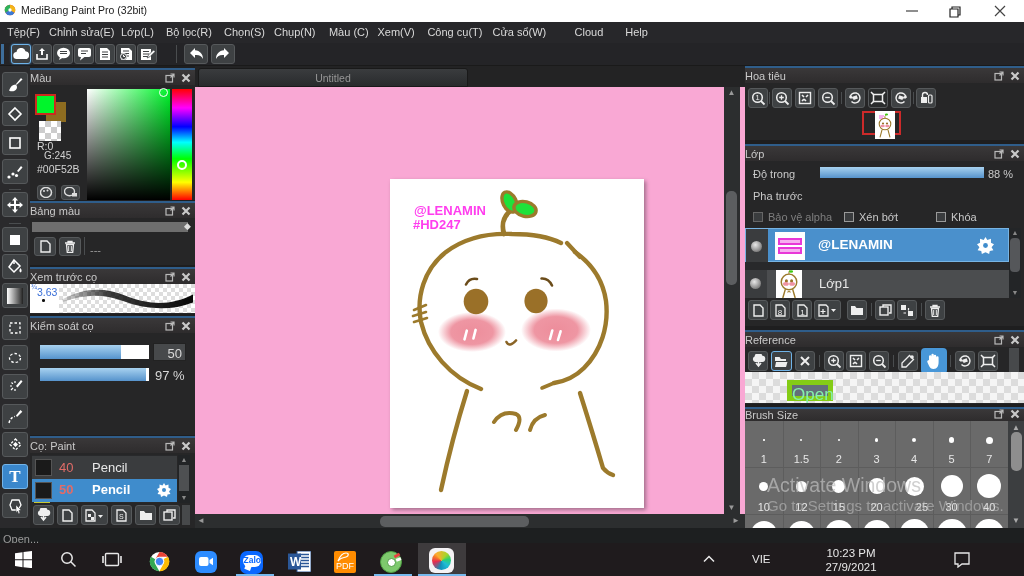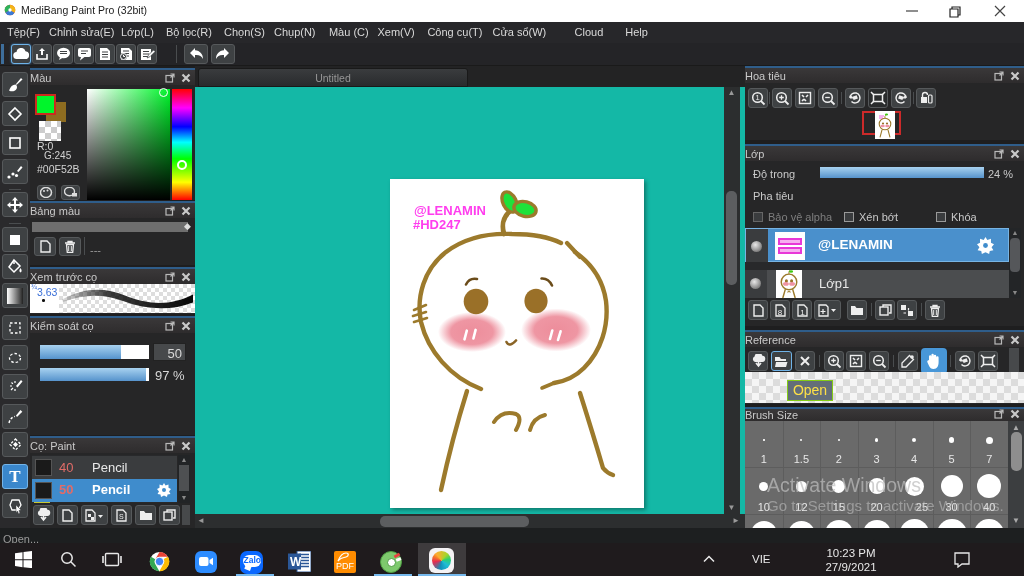--- a/index.html
+++ b/index.html
@@ -382,21 +382,21 @@
     <div class="btn" style="left:129px;top:69px;width:21px;height:20px">
         <svg width="13" height="12" viewBox="0 0 13 12">
           <rect x="1" y="3" width="8" height="8" fill="none" stroke="#eee" stroke-width="1.4"></rect>
           <path d="M4 3 v-2 h8 v8 h-2" fill="none" stroke="#eee" stroke-width="1.4"></path>
         </svg>
       </div>
     <div class="abs" style="left:152px;top:69px;width:8px;height:20px;background:#47494b"></div>
   </div>
 </div>
 
-<div class="abs" style="left:195px;top:66px;width:550px;height:462px;background:#14b8a6" id="canvasarea">
+<div class="abs" style="left:195px;top:66px;width:550px;height:462px;background:#f9a8d4" id="canvasarea">
   <div class="abs" style="left:0;top:0;width:550px;height:21px;background:#232324">
     <div class="abs" style="left:3px;top:2px;width:270px;height:19px;background:linear-gradient(#3a3c3e,#292b2d);border:1px solid #191919;border-radius:3px 3px 0 0;color:#969696;font-size:10.5px;text-align:center;line-height:18px">Untitled</div>
   </div>
 
   <div class="abs" style="left:195px;top:113px;width:254px;height:329px;background:#fff;box-shadow:2px 2px 4px rgba(0,0,0,.35)">
     <svg width="254" height="329" viewBox="0 0 254 329">
       <defs>
         <radialGradient id="blush">
             <stop offset="0" stop-color="#ed8d9b" stop-opacity="1"></stop>
             <stop offset=".62" stop-color="#ed8d9b" stop-opacity=".92"></stop>
@@ -554,22 +554,22 @@
         <svg style="left:0" width="10" height="10" viewBox="0 0 10 10">
           <rect x="1" y="2.5" width="6.5" height="6.5" fill="none" stroke="#b9b9b9" stroke-width="1.2"></rect>
           <path d="M5.5 1 h3.5 v3.5 M9 1 l-3.5 3.5" stroke="#b9b9b9" stroke-width="1.2" fill="none"></path>
         </svg>
         <svg style="left:16px" width="10" height="10" viewBox="0 0 10 10">
           <path d="M1.5 1.5 L8.5 8.5 M8.5 1.5 L1.5 8.5" stroke="#c9c9c9" stroke-width="2.2"></path>
         </svg>
       </div>
     <div class="abs" style="left:8px;top:24px;font-size:11px;color:#c9c9c9">Độ trong</div>
     <div class="abs" style="left:75px;top:23px;width:164px;height:11px;background:linear-gradient(#a8d2f0,#5693cc)"></div>
-    <div class="abs" style="left:243px;top:24px;font-size:11px;color:#c9c9c9">24 %</div>
-    <div class="abs" style="left:8px;top:46px;font-size:11px;color:#c9c9c9">Pha tiêu</div>
+    <div class="abs" style="left:243px;top:24px;font-size:11px;color:#c9c9c9">88 %</div>
+    <div class="abs" style="left:8px;top:46px;font-size:11px;color:#c9c9c9">Pha trước</div>
     <div class="abs" style="left:8px;top:68px;width:10px;height:10px;border:1px solid #666;background:#3a3c3e"></div>
     <div class="abs" style="left:23px;top:67px;font-size:11px;color:#7e7e7e">Bảo vệ alpha</div>
     <div class="abs" style="left:99px;top:68px;width:10px;height:10px;border:1px solid #999;background:#3a3c3e"></div>
     <div class="abs" style="left:114px;top:67px;font-size:11px;color:#c9c9c9">Xén bớt</div>
     <div class="abs" style="left:191px;top:68px;width:10px;height:10px;border:1px solid #999;background:#3a3c3e"></div>
     <div class="abs" style="left:206px;top:67px;font-size:11px;color:#c9c9c9">Khóa</div>
     <div class="abs" style="left:0;top:84px;width:264px;height:70px;background:#28292b">
       <div class="abs" style="left:0;top:0;width:264px;height:34px;background:#4a90cc;border:1px solid #77b4e4">
         <div class="abs" style="left:0;top:0;width:22px;height:33px;background:#3a3c3e"></div>
         <div class="abs" style="left:5px;top:12px;width:11px;height:11px;border-radius:50%;background:radial-gradient(circle at 40% 35%,#e8e8e8,#7a7a7a 75%)"></div>
@@ -734,21 +734,21 @@
         </svg>
       </div>
     <div class="btn" style="left:233px;top:21px;width:20px;height:20px">
         <svg width="16" height="14" viewBox="0 0 16 14">
           <rect x="3.5" y="3.5" width="9" height="7" fill="none" stroke="#eee" stroke-width="1.5"></rect>
           <path d="M1 1 l3 3 M15 1 l-3 3 M1 13 l3-3 M15 13 l-3-3" stroke="#eee" stroke-width="1.5"></path>
         </svg>
       </div>
     <div class="abs" style="left:264px;top:18px;width:10px;height:26px;background:#47494b"></div>
     <div class="abs" style="left:0;top:42px;width:279px;height:31px;background:#f0f0f0;background-image:conic-gradient(#dcdcdc 25%,#f5f5f5 0 50%,#dcdcdc 0 75%,#f5f5f5 0);background-size:14px 14px"></div>
-    <div class="abs" style="left:42px;top:50px;width:46px;height:21px;background:#636e79;border:1px solid #84cc16;color:#fde047;font-size:14px;text-align:center;line-height:19px">Open</div>
+    <div class="abs" style="left:42px;top:50px;width:46px;height:21px;background:#636e79;border:5px solid #84cc16;color:#86efac;font-size:17px;text-align:center;line-height:19px">Open</div>
   </div>
 
   <div class="abs" style="left:0;top:341px;width:279px;height:121px;background:#262627">
     <div class="ptitle" style="height:14px;line-height:13px">Brush Size</div>
       <div class="ptools" style="top:2px">
         <svg style="left:0" width="10" height="10" viewBox="0 0 10 10">
           <rect x="1" y="2.5" width="6.5" height="6.5" fill="none" stroke="#b9b9b9" stroke-width="1.2"></rect>
           <path d="M5.5 1 h3.5 v3.5 M9 1 l-3.5 3.5" stroke="#b9b9b9" stroke-width="1.2" fill="none"></path>
         </svg>
         <svg style="left:16px" width="10" height="10" viewBox="0 0 10 10">

